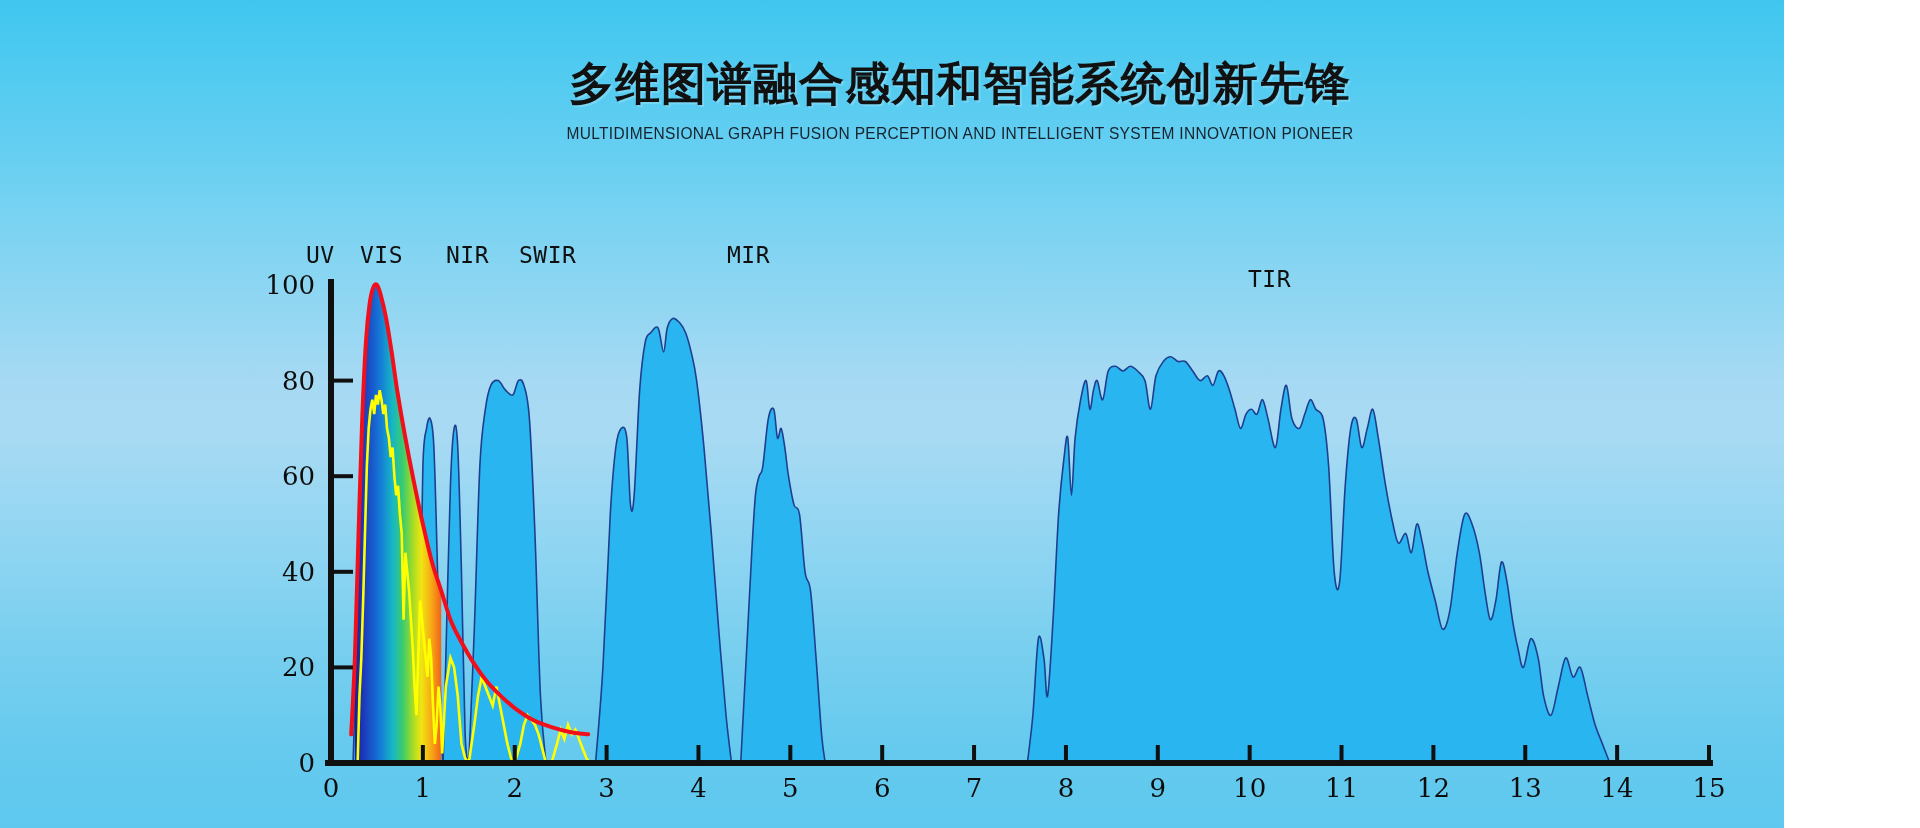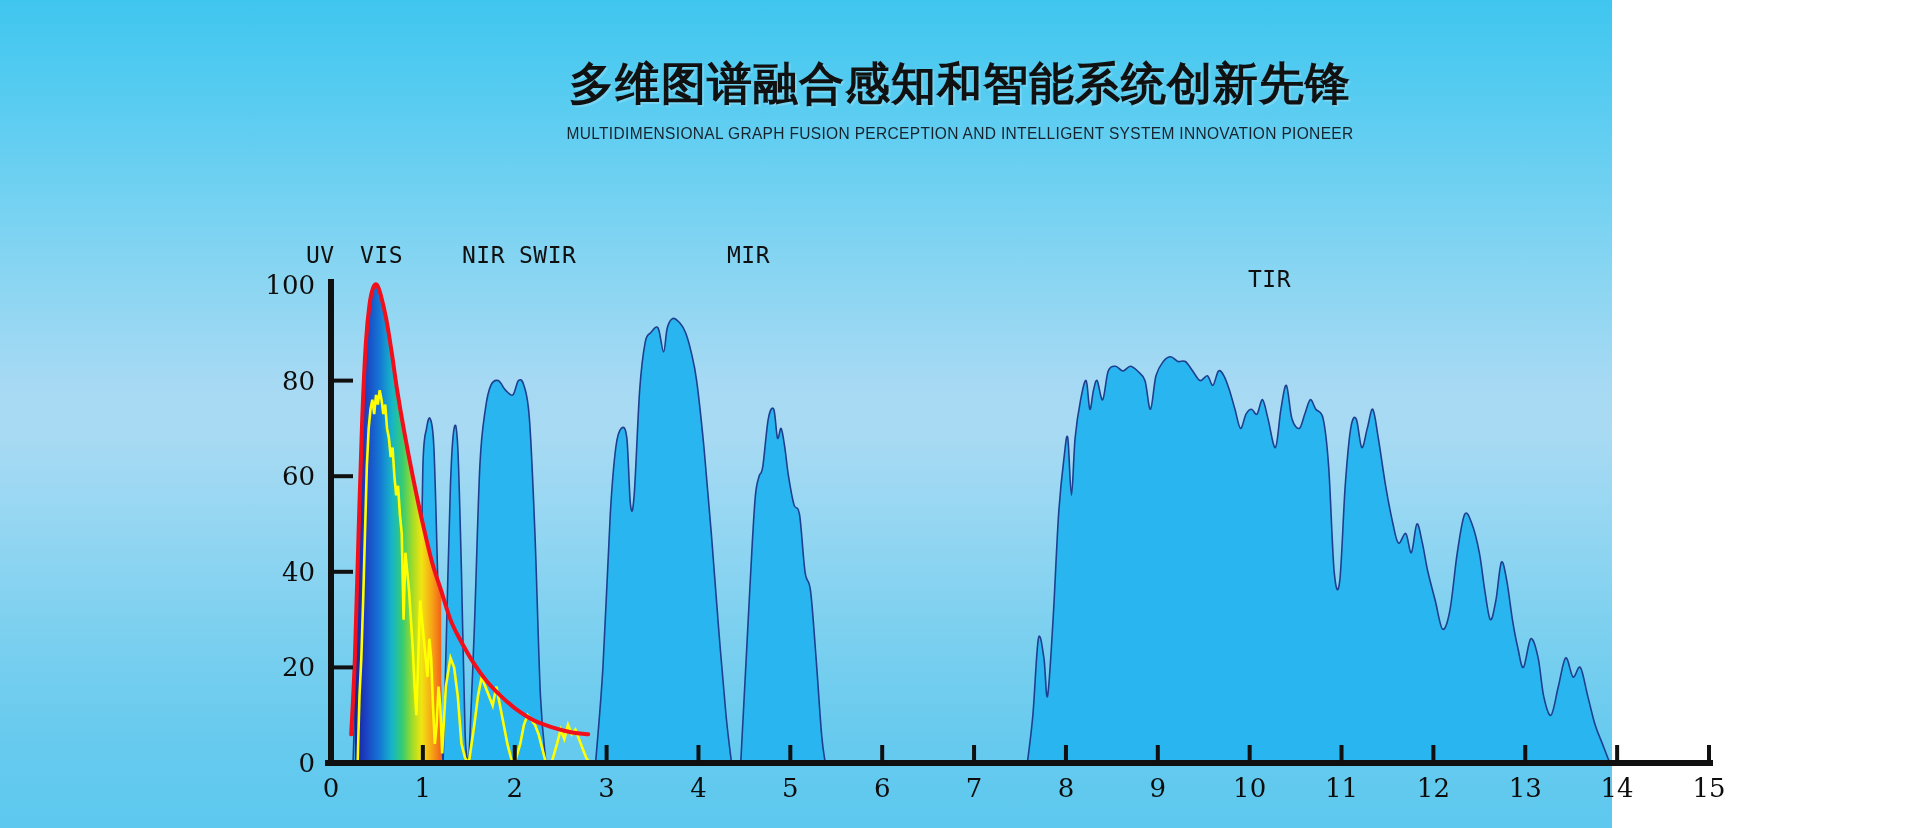--- a/index.html
+++ b/index.html
@@ -8,21 +8,21 @@
     padding: 0;
   }
   body {
     width: 1920px;
     height: 828px;
     overflow: hidden;
     font-family: "Liberation Sans", sans-serif;
   }
   #poster {
     position: relative;
-    width: 1612px;
+    width: 1784px;
     height: 828px;
     background: linear-gradient(180deg,
         #3fc6ef 0%,
         #5ccdf1 14%,
         #86d5f2 32%,
         #a6d9f3 46%,
         #a9daf3 52%,
         #93d6f2 64%,
         #79cfef 78%,
         #66caee 90%,
@@ -93,21 +93,21 @@
 <div id="poster">
 
   <div id="header">
     <h1 id="main-title">多维图谱融合感知和智能系统创新先锋</h1>
     <div id="sub-title">MULTIDIMENSIONAL GRAPH FUSION PERCEPTION AND INTELLIGENT SYSTEM INNOVATION PIONEER</div>
   </div>
 
   <div id="band-labels">
       <div class="band-label" style="left: 306px; top: 242px;">UV</div>
       <div class="band-label" style="left: 360px; top: 242px;">VIS</div>
-      <div class="band-label" style="left: 462px; top: 242px; text-align: right;">NIR</div>
+      <div class="band-label" style="left: 446px; top: 242px; text-align: right;">NIR</div>
       <div class="band-label" style="left: 519px; top: 242px; text-align: center;">SWIR</div>
       <div class="band-label" style="left: 727px; top: 242px;">MIR</div>
       <div class="band-label" style="left: 1248px; top: 242px; margin-top: 24px;">TIR</div>
     </div>
 
   <div id="chart-wrap">
     <svg id="spectrum" width="1920" height="828" viewBox="0 0 1920 828">
       <defs>
         <linearGradient id="rainbowGrad" x1="0" y1="0" x2="1" y2="0">
           <stop offset="0.00" stop-color="#151a8e"></stop>

